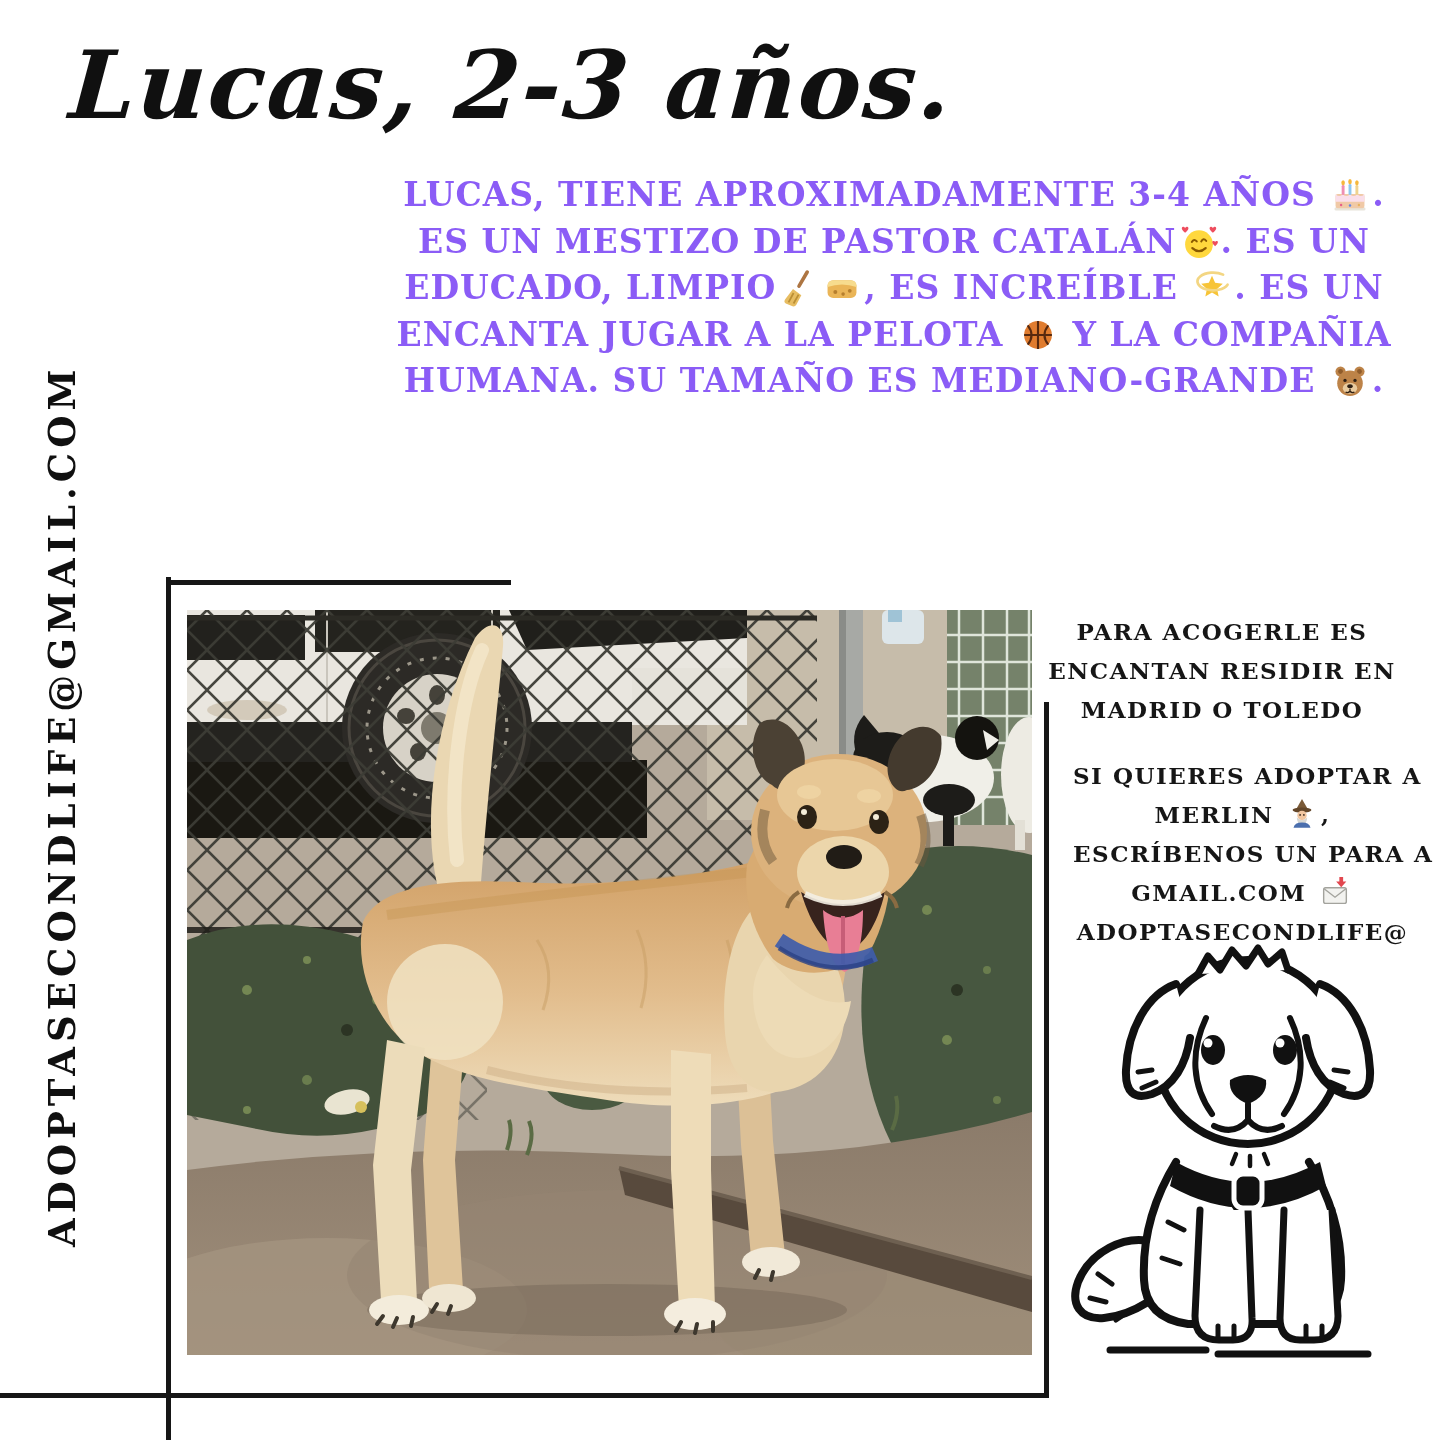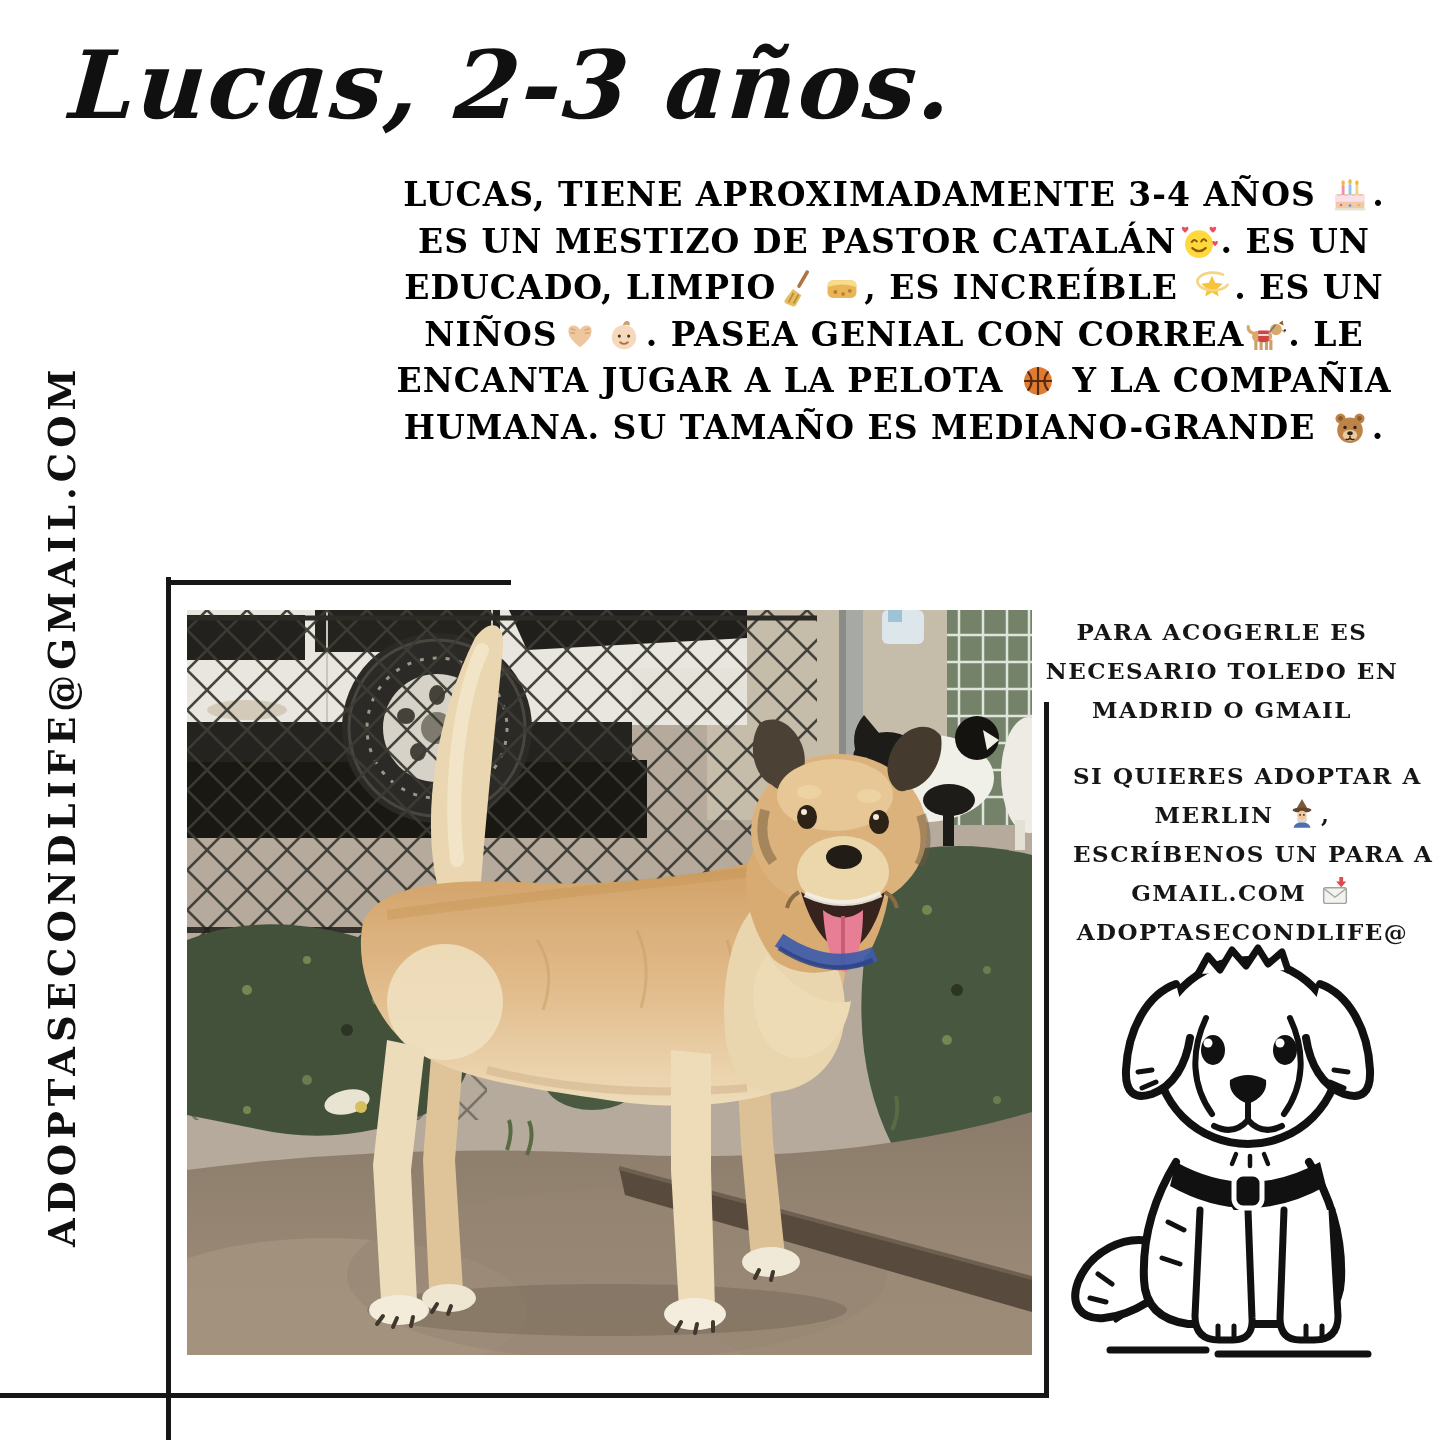--- a/index.html
+++ b/index.html
@@ -7,21 +7,21 @@
           font-family:"DejaVu Serif", serif;color:#141414;}
   
   .title{position:absolute;left:70px;top:30px;font-size:94px;font-weight:bold;font-style:italic;
          letter-spacing:2px;transform:skewX(-4deg);white-space:nowrap;color:#101010;}
   
   .vmail{position:absolute;left:40px;top:356px;height:900px;width:72px;
          writing-mode:vertical-rl;transform:rotate(180deg);text-align:center;
          font-size:37px;font-weight:bold;letter-spacing:5px;white-space:nowrap;color:#101010;}
   
   .desc{position:absolute;left:350px;top:172px;width:1088px;text-align:center;
-        font-size:33px;font-weight:bold;letter-spacing:1px;line-height:46.5px;color:#000000;}
+        font-size:33px;font-weight:bold;letter-spacing:1px;line-height:46.5px;color:#8b5cf6;}
   .desc .rich-line{white-space:nowrap;}
   .emj{width:40px;height:40px;vertical-align:-9px;margin:0 2px;display:inline-block;}
   
   .aside{position:absolute;left:1032px;top:612px;width:380px;text-align:center;
          font-size:23px;font-weight:bold;letter-spacing:1.5px;line-height:39px;color:#161616;}
   .aside .block2{margin-top:27px;margin-left:41px;}
   .aside .emj{width:34px;height:34px;vertical-align:-8px;}
   .aside .rich-line{white-space:nowrap;}
   
   .fline{position:absolute;background:#161616;}
@@ -182,27 +182,20 @@
       <div class="rich-line">ES UN MESTIZO DE PASTOR CATALÁN<svg class="emj">
           <use href="#i-smiling-face-with-hearts" xlink:href="#i-smiling-face-with-hearts"></use>
         </svg>. ES UN</div>
       <div class="rich-line">EDUCADO, LIMPIO<svg class="emj">
           <use href="#i-broom" xlink:href="#i-broom"></use>
         </svg><svg class="emj">
           <use href="#i-sponge" xlink:href="#i-sponge"></use>
         </svg>, ES INCREÍBLE <svg class="emj">
           <use href="#i-dizzy" xlink:href="#i-dizzy"></use>
         </svg>. ES UN</div>
-      <div class="rich-line">NIÑOS<svg class="emj">
-          <use href="#i-heart-hands" xlink:href="#i-heart-hands"></use>
-        </svg><svg class="emj">
-          <use href="#i-baby" xlink:href="#i-baby"></use>
-        </svg>. PASEA GENIAL CON CORREA<svg class="emj">
-          <use href="#i-service-dog" xlink:href="#i-service-dog"></use>
-        </svg>. LE</div>
       <div class="rich-line">ENCANTA JUGAR A LA PELOTA <svg class="emj">
           <use href="#i-basketball" xlink:href="#i-basketball"></use>
         </svg> Y LA COMPAÑIA</div>
       <div class="rich-line">HUMANA. SU TAMAÑO ES MEDIANO-GRANDE <svg class="emj">
           <use href="#i-bear" xlink:href="#i-bear"></use>
         </svg>.</div>
     </div>
 
   <div class="fline fl-left"></div>
   <div class="fline fl-top"></div>
@@ -355,22 +348,22 @@
         <path d="M592 330q50 34 96 14" stroke="#3f5caa" stroke-width="15" fill="none" opacity=".92"></path>
         <path d="M592 338q50 32 94 12" stroke="#2b4184" stroke-width="5" fill="none" opacity=".8"></path>
         <path d="M580 345c30 40 62 52 84 46-6 40-34 62-62 56-24-6-36-34-36-62 0-16 6-30 14-40z" fill="#eddbb6"></path>
       </g>
     </svg>
   </div>
 
   <div class="aside">
     <div class="block1">
         <div class="rich-line">PARA ACOGERLE ES</div>
-        <div class="rich-line">NECESARIO TOLEDO EN</div>
-        <div class="rich-line">MADRID O GMAIL</div>
+        <div class="rich-line">ENCANTAN RESIDIR EN</div>
+        <div class="rich-line">MADRID O TOLEDO</div>
       </div>
     <div class="block2">
         <div class="rich-line">SI QUIERES ADOPTAR A</div>
         <div class="rich-line">MERLIN <svg class="emj">
             <use href="#i-man-mage" xlink:href="#i-man-mage"></use>
           </svg>,</div>
         <div class="rich-line">ESCRÍBENOS UN PARA A</div>
         <div class="rich-line">GMAIL.COM <svg class="emj">
             <use href="#i-incoming-envelope" xlink:href="#i-incoming-envelope"></use>
           </svg></div>

